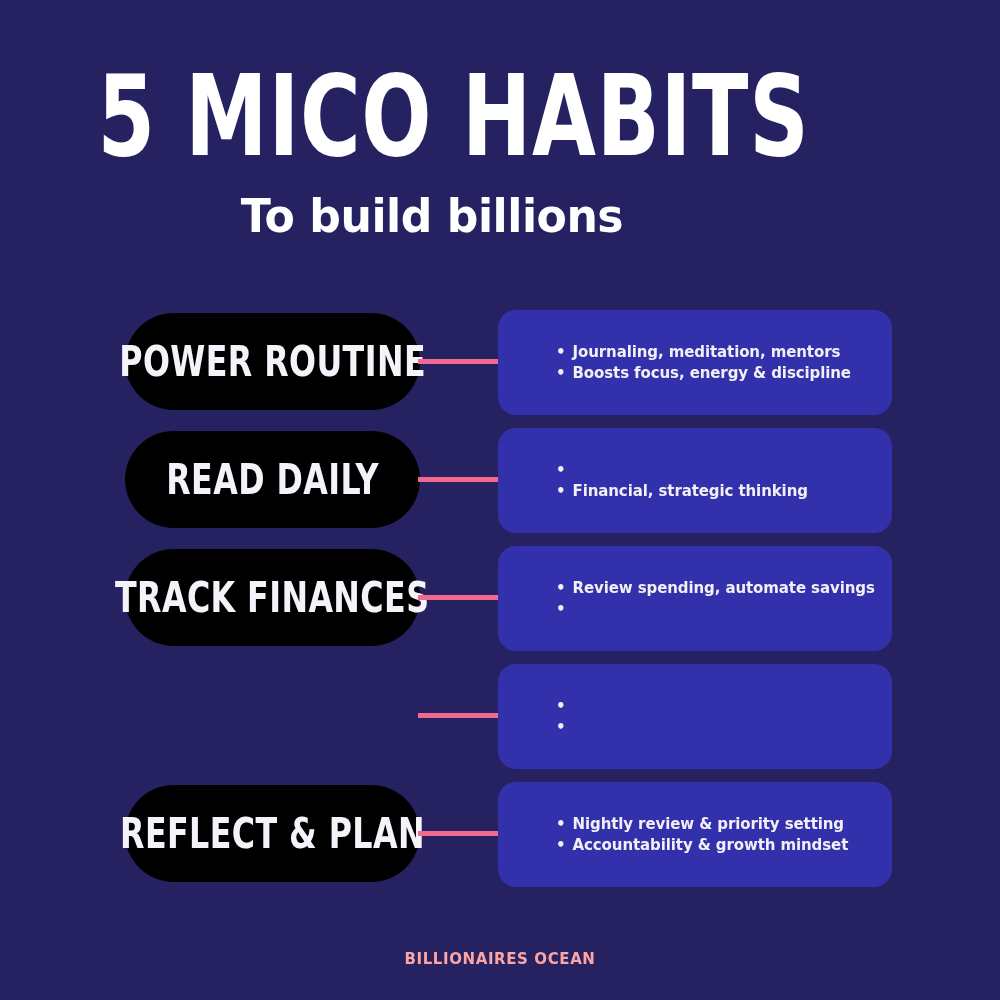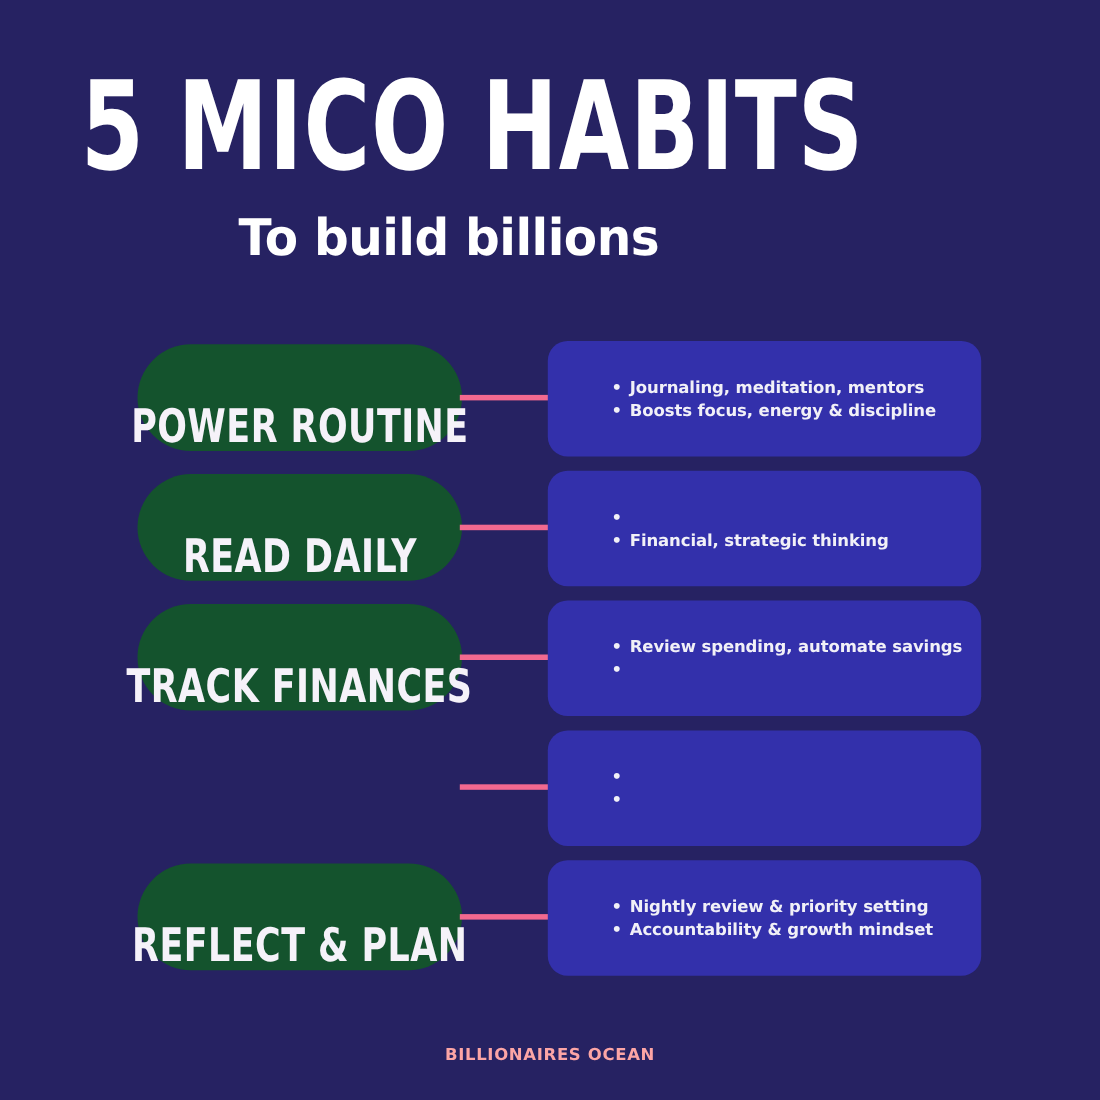--- a/index.html
+++ b/index.html
@@ -22,20 +22,21 @@
     height: 1000px;
   }
 
   
   .header {
     position: absolute;
     top: 62px;
     left: 0;
     width: 816px;
     text-align: center;
+    padding-left: 24px;
   }
   .title {
     font-family: "DejaVu Sans Condensed", "Liberation Sans Narrow", "Liberation Sans", sans-serif;
     font-weight: 700;
     font-size: 112px;
     line-height: 108px;
     letter-spacing: 1px;
     color: #ffffff;
     transform: scaleX(0.82);
     transform-origin: center center;
@@ -68,24 +69,24 @@
     margin-bottom: 21px;
   }
   .row:last-child { margin-bottom: 0; }
 
   .pill {
     position: absolute;
     left: 125px;
     top: 0;
     width: 295px;
     height: 97px;
-    background: #14532d;
+    background: #000000;
     border-radius: 49px;
     display: flex;
-    align-items: flex-end;
+    align-items: center;
     justify-content: center;
     box-sizing: border-box;
     padding: 0 14px;
   }
   .pill-label {
     font-family: "DejaVu Sans Condensed", "Liberation Sans Narrow", "Liberation Sans", sans-serif;
     font-weight: 700;
     font-size: 42px;
     line-height: 44px;
     letter-spacing: 0.5px;

